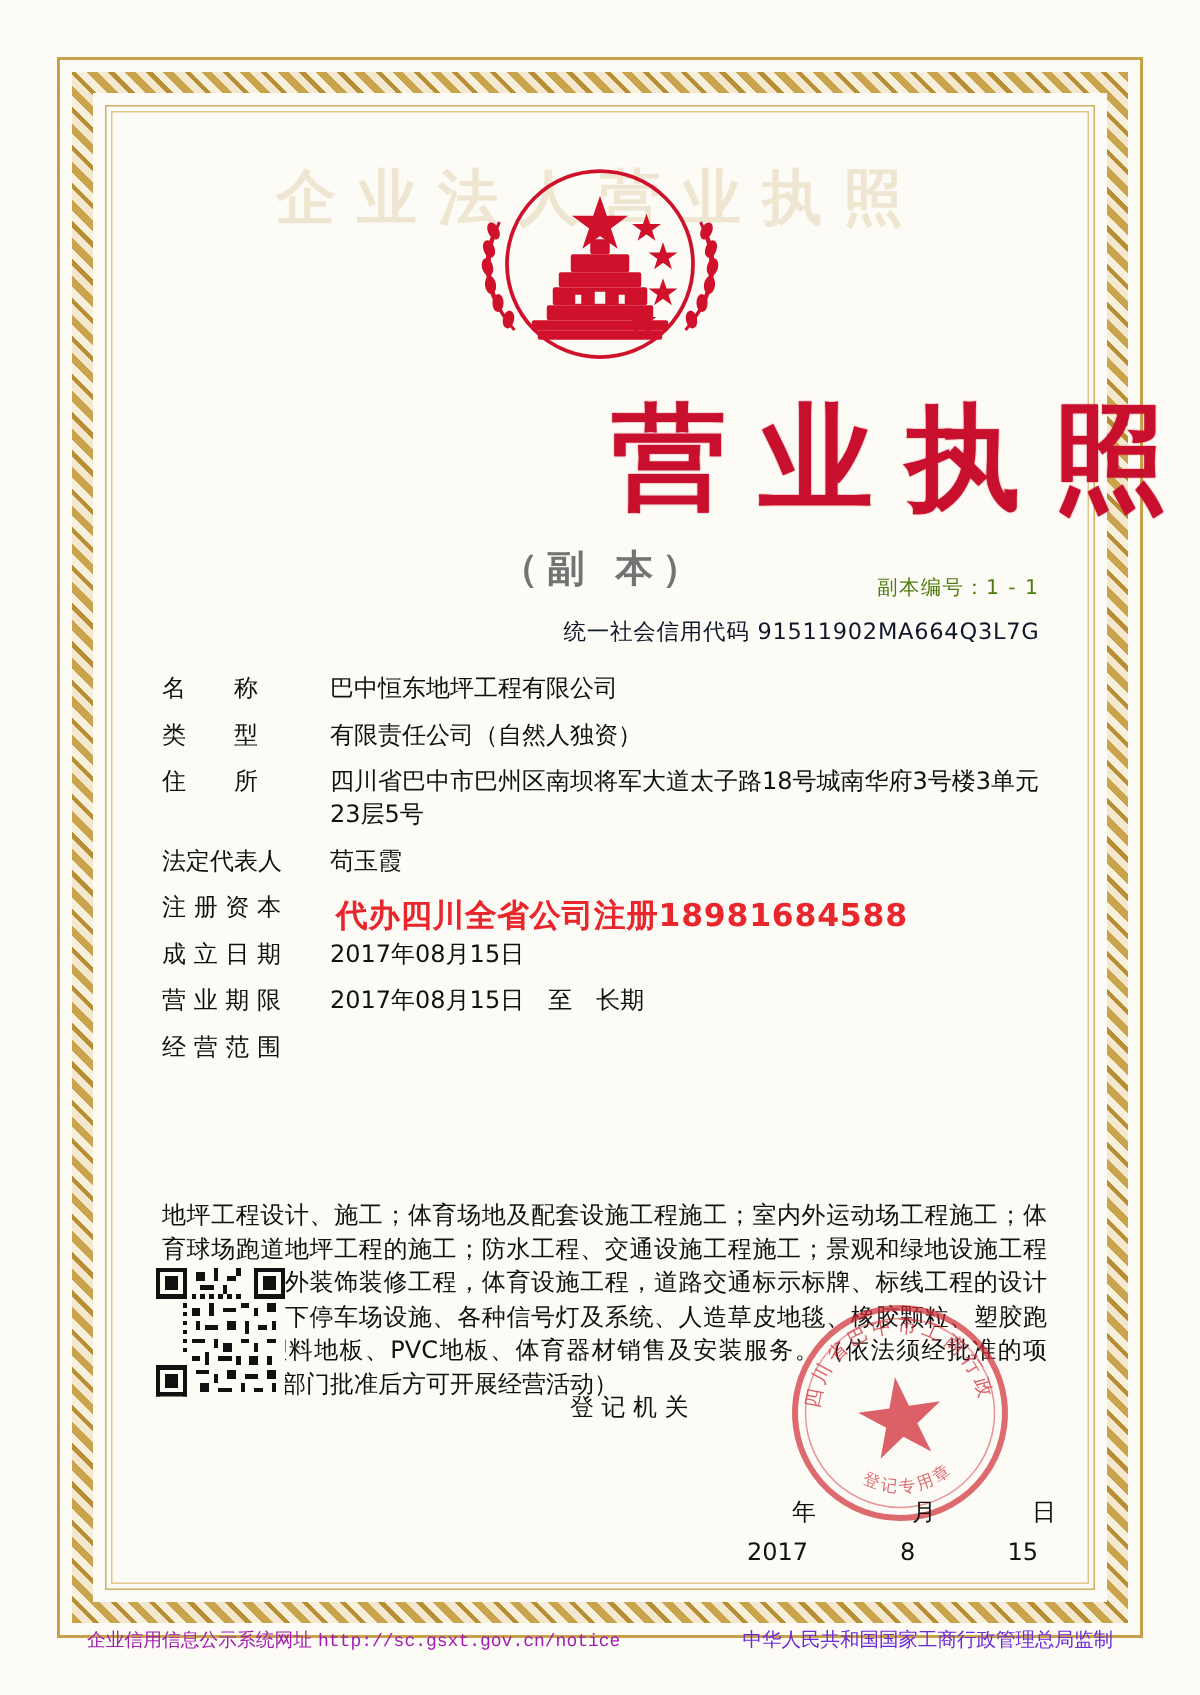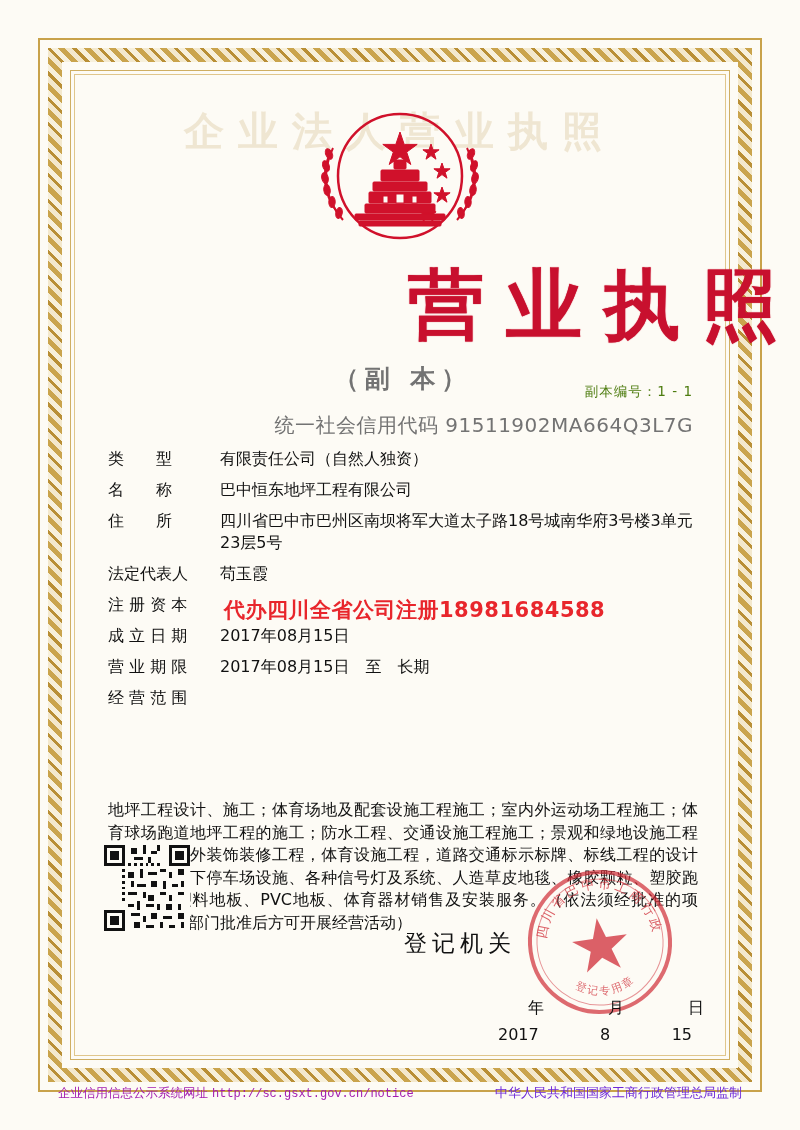--- a/index.html
+++ b/index.html
@@ -122,22 +122,22 @@
     top: 383px;
     font-size: 13.5px;
     color: #4d7c0f;
     font-family: "DejaVu Sans", "Liberation Sans", sans-serif;
     letter-spacing: 1px;
   }
   .credit-code {
     position: absolute;
     right: 107px;
     top: 412px;
-    font-size: 20px;
-    color: #737373;
+    font-size: 15px;
+    color: #0f172a;
     font-family: "DejaVu Sans", "Liberation Sans", sans-serif;
     letter-spacing: 0.5px;
   }
 
   
   .fields {
     position: absolute;
     left: 108px;
     top: 448px;
     width: 590px;
@@ -188,25 +188,24 @@
     width: 86px;
     height: 86px;
   }
   .qr svg { display:block; }
 
   
   .registry {
     position: absolute;
     left: 380px;
     top: 928px;
-    font-size: 23px;
+    font-size: 16px;
     letter-spacing: 5px;
     color: #111;
     font-family: Liberation Serif, serif;
-    margin-left: 24px;
   }
 
   
   .seal {
     position: absolute;
     left: 520px;
     top: 862px;
     width: 160px;
     height: 160px;
     opacity: 0.82;
@@ -336,26 +335,26 @@
     <span>副本编号：</span><span>1 - 1</span>
   </div>
 
   <div class="credit-code">
     <span>统一社会信用代码</span>
     <span>91511902MA664Q3L7G</span>
   </div>
 
   <div class="fields">
     <div class="row">
+      <div class="label">名　　称</div>
+      <div class="value">巴中恒东地坪工程有限公司</div>
+    </div>
+    <div class="row">
       <div class="label">类　　型</div>
       <div class="value">有限责任公司（自然人独资）</div>
-    </div>
-    <div class="row">
-      <div class="label">名　　称</div>
-      <div class="value">巴中恒东地坪工程有限公司</div>
     </div>
     <div class="row">
       <div class="label">住　　所</div>
       <div class="value">四川省巴中市巴州区南坝将军大道太子路18号城南华府3号楼3单元23层5号</div>
     </div>
     <div class="row">
       <div class="label">法定代表人</div>
       <div class="value">苟玉霞</div>
     </div>
     <div class="row">

